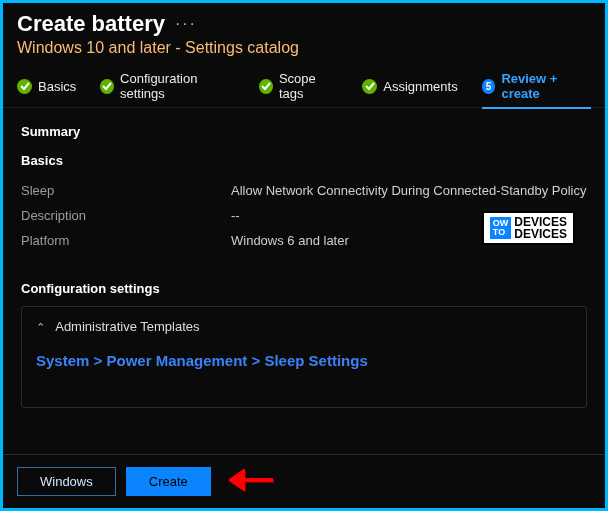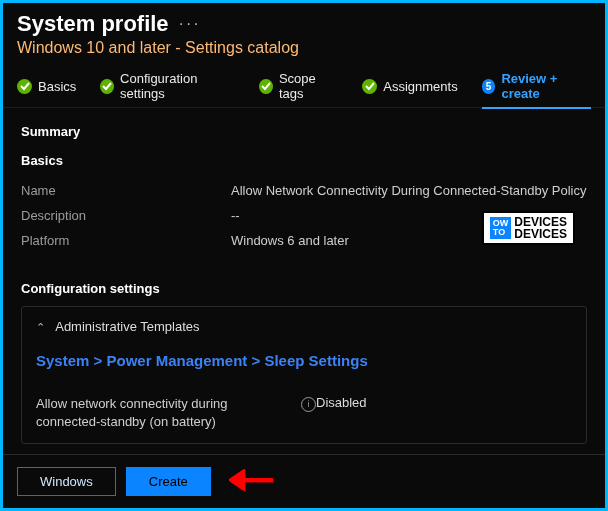--- a/index.html
+++ b/index.html
@@ -37,21 +37,21 @@
   .btn-pri{background:#0a84ff;color:#000000;}
   .arrow{margin-left:8px;}
   .arrow svg{filter:drop-shadow(1px 1px 0 #700);}
 </style>
 </head>
 <body>
 
 <div class="frame">
   <div class="hdr">
     <div class="title-row">
-      <div class="title">System profile</div>
+      <div class="title">Create battery</div>
       <div class="dots">···</div>
     </div>
     <div class="sub">Windows 10 and later - Settings catalog</div>
   </div>
 
   <div class="steps">
     <div class="step">
       <span class="ck">
           <svg viewBox="0 0 10 10">
             <path d="M1 5 L4 8 L9 2" stroke="#fff" stroke-width="2" fill="none"></path>
@@ -87,47 +87,40 @@
       <span class="num">5</span>
       <span>Review + create</span>
     </div>
   </div>
 
   <div class="body">
     <div class="sec-h">Summary</div>
     <div class="sec-h2">Basics</div>
 
     <div class="kv">
-      <div class="k">Name</div>
+      <div class="k">Sleep</div>
       <div class="v">Allow Network Connectivity During Connected-Standby Policy</div>
     </div>
     <div class="kv">
       <div class="k">Description</div>
       <div class="v">--</div>
     </div>
     <div class="kv">
       <div class="k">Platform</div>
       <div class="v">Windows 6 and later</div>
     </div>
 
     <div class="sec-h2" style="margin-top:28px">Configuration settings</div>
 
     <div class="panel">
       <div class="accord">
         <span class="chev">⌄</span>
         <span>Administrative Templates</span>
       </div>
       <div class="crumb">System  &gt;  Power Management  &gt;  Sleep Settings</div>
-      <div class="setting">
-        <div class="lbl">
-          <span>Allow network connectivity during connected-standby (on battery)</span>
-          <span class="info">i</span>
-        </div>
-        <div class="val">Disabled</div>
-      </div>
     </div>
   </div>
 
   <div class="watermark">
     <span class="blue"><span>OW</span><br><span>TO</span></span>
     <span><span>DEVICES</span><br><span>DEVICES</span></span>
   </div>
 
   <div class="footer">
     <button class="btn btn-sec">Windows</button>

